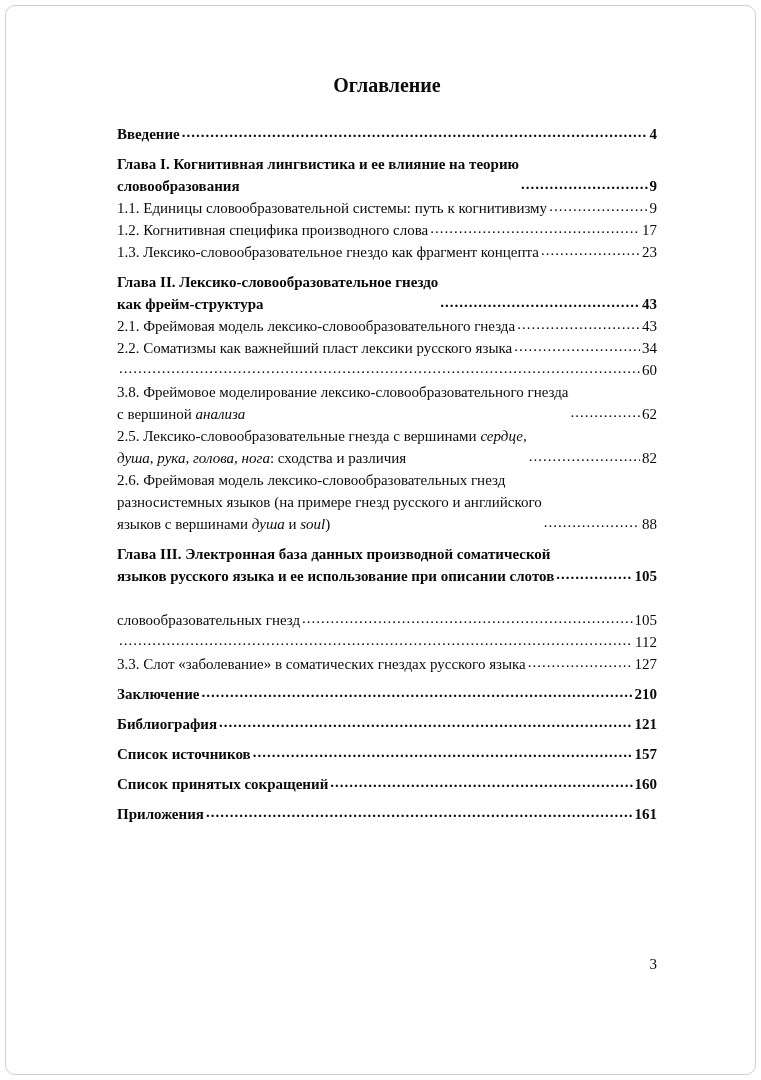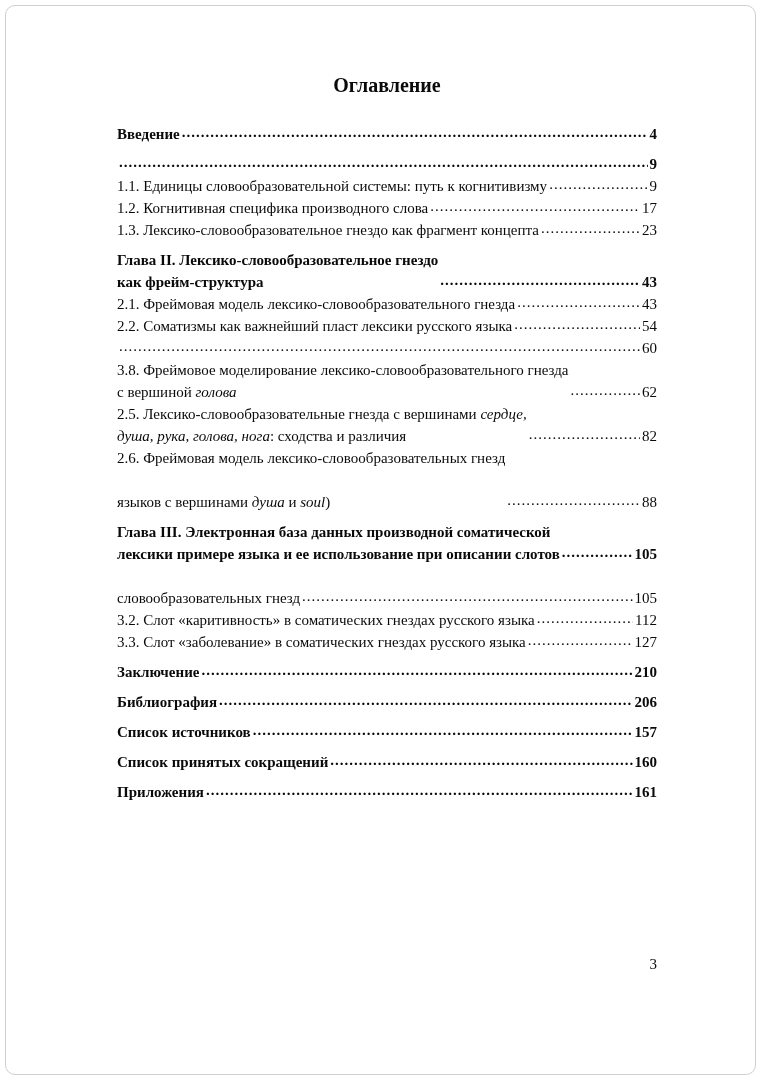--- a/index.html
+++ b/index.html
@@ -71,20 +71,21 @@
 
 <div class="content">
   <h1 class="doc-title">Оглавление</h1>
   <div class="toc-list" id="toc-list">
       <div class="toc-entry bold gap">
         <span class="toc-title"><span>Введение</span></span>
         <span class="leader"></span>
         <span class="toc-page">4</span>
       </div>
       <div class="toc-entry bold gap">
+        <span class="toc-title"><span>Глава I. Когнитивная лингвистика и ее влияние на теорию</span><br><span>словообразования</span></span>
         <span class="leader"></span>
         <span class="toc-page">9</span>
       </div>
       <div class="toc-entry">
         <span class="toc-title"><span>1.1. Единицы словообразовательной системы: путь к когнитивизму</span></span>
         <span class="leader"></span>
         <span class="toc-page">9</span>
       </div>
       <div class="toc-entry">
         <span class="toc-title"><span>1.2. Когнитивная специфика производного слова</span></span>
@@ -102,70 +103,69 @@
         <span class="toc-page">43</span>
       </div>
       <div class="toc-entry">
         <span class="toc-title"><span>2.1. Фреймовая модель лексико-словообразовательного гнезда</span></span>
         <span class="leader"></span>
         <span class="toc-page">43</span>
       </div>
       <div class="toc-entry">
         <span class="toc-title"><span>2.2. Соматизмы как важнейший пласт лексики русского языка</span></span>
         <span class="leader"></span>
-        <span class="toc-page">54</span>
+        <span class="toc-page">34</span>
       </div>
       <div class="toc-entry">
         <span class="leader"></span>
         <span class="toc-page">60</span>
       </div>
       <div class="toc-entry">
-        <span class="toc-title"><span>3.8. Фреймовое моделирование лексико-словообразовательного гнезда</span><br><span>с вершиной </span><span class="italic">голова</span></span>
+        <span class="toc-title"><span>3.8. Фреймовое моделирование лексико-словообразовательного гнезда</span><br><span>с вершиной </span><span class="italic">анализа</span></span>
         <span class="leader"></span>
         <span class="toc-page">62</span>
       </div>
       <div class="toc-entry">
         <span class="toc-title"><span>2.5. Лексико-словообразовательные гнезда с вершинами </span><span class="italic">сердце,</span><br><span class="italic">душа, рука, голова, нога</span><span>: сходства и различия</span></span>
         <span class="leader"></span>
         <span class="toc-page">82</span>
       </div>
       <div class="toc-entry">
-        <span class="toc-title"><span>2.6. Фреймовая модель лексико-словообразовательных гнезд</span><br><br><span>языков с вершинами </span><span class="italic">душа</span><span> и </span><span class="italic">soul</span><span>)</span></span>
+        <span class="toc-title"><span>2.6. Фреймовая модель лексико-словообразовательных гнезд</span><br><span>разносистемных языков (на примере гнезд русского и английского</span><br><span>языков с вершинами </span><span class="italic">душа</span><span> и </span><span class="italic">soul</span><span>)</span></span>
         <span class="leader"></span>
         <span class="toc-page">88</span>
       </div>
       <div class="toc-entry bold gap">
-        <span class="toc-title"><span>Глава III. Электронная база данных производной соматической</span><br><span>лексики примере языка и ее использование при описании слотов</span></span>
+        <span class="toc-title"><span>Глава III. Электронная база данных производной соматической</span><br><span>языков русского языка и ее использование при описании слотов</span></span>
         <span class="leader"></span>
         <span class="toc-page">105</span>
       </div>
       <div class="toc-entry">
         <span class="toc-title"><br><span>словообразовательных гнезд</span></span>
         <span class="leader"></span>
         <span class="toc-page">105</span>
       </div>
       <div class="toc-entry">
-        <span class="toc-title"><span>3.2. Слот «каритивность» в соматических гнездах русского языка</span></span>
         <span class="leader"></span>
         <span class="toc-page">112</span>
       </div>
       <div class="toc-entry">
         <span class="toc-title"><span>3.3. Слот «заболевание» в соматических гнездах русского языка</span></span>
         <span class="leader"></span>
         <span class="toc-page">127</span>
       </div>
       <div class="toc-entry bold gap">
         <span class="toc-title"><span>Заключение</span></span>
         <span class="leader"></span>
         <span class="toc-page">210</span>
       </div>
       <div class="toc-entry bold gap">
         <span class="toc-title"><span>Библиография</span></span>
         <span class="leader"></span>
-        <span class="toc-page">206</span>
+        <span class="toc-page">121</span>
       </div>
       <div class="toc-entry bold gap">
         <span class="toc-title"><span>Список  источников</span></span>
         <span class="leader"></span>
         <span class="toc-page">157</span>
       </div>
       <div class="toc-entry bold gap">
         <span class="toc-title"><span>Список  принятых  сокращений</span></span>
         <span class="leader"></span>
         <span class="toc-page">160</span>

